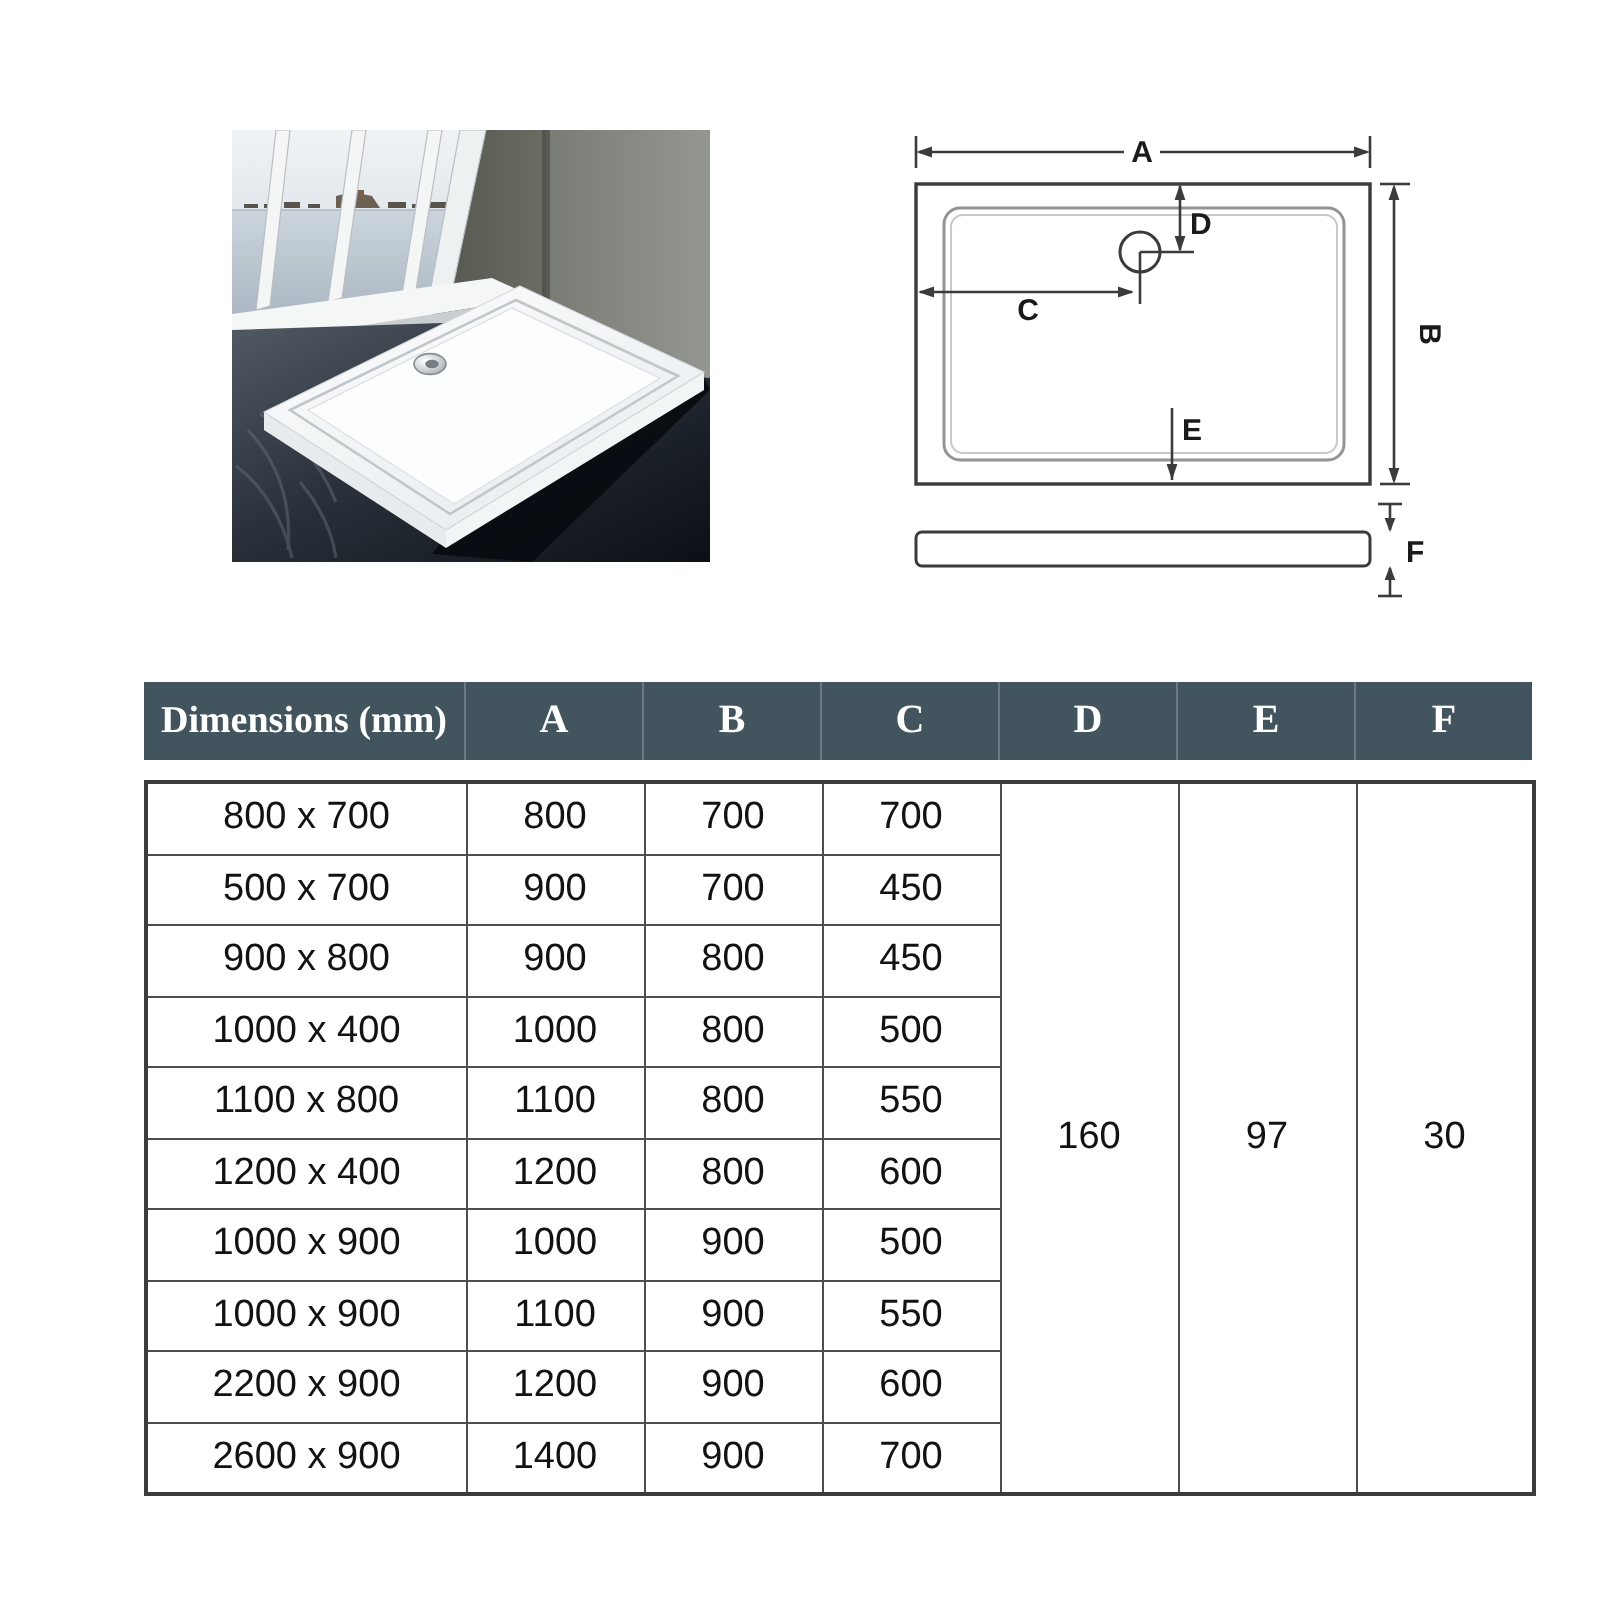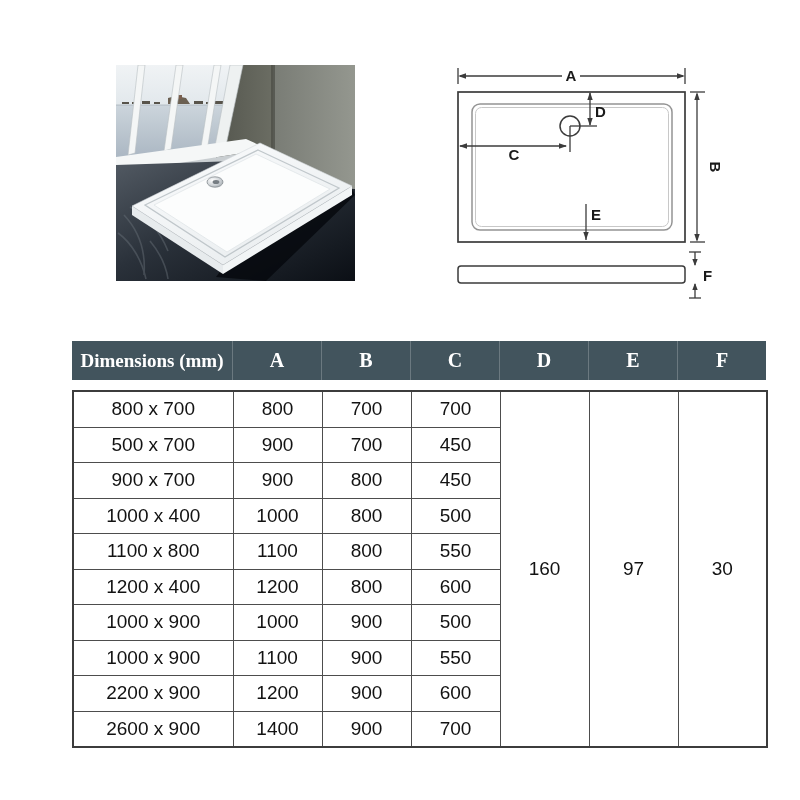--- a/index.html
+++ b/index.html
@@ -202,21 +202,21 @@
             <td rowspan="10">97</td>
             <td rowspan="10">30</td>
           </tr>
           <tr>
             <td>500 x 700</td>
             <td>900</td>
             <td>700</td>
             <td>450</td>
           </tr>
           <tr>
-            <td>900 x 700</td>
+            <td>900 x 800</td>
             <td>900</td>
             <td>800</td>
             <td>450</td>
           </tr>
           <tr>
             <td>1000 x 400</td>
             <td>1000</td>
             <td>800</td>
             <td>500</td>
           </tr>

